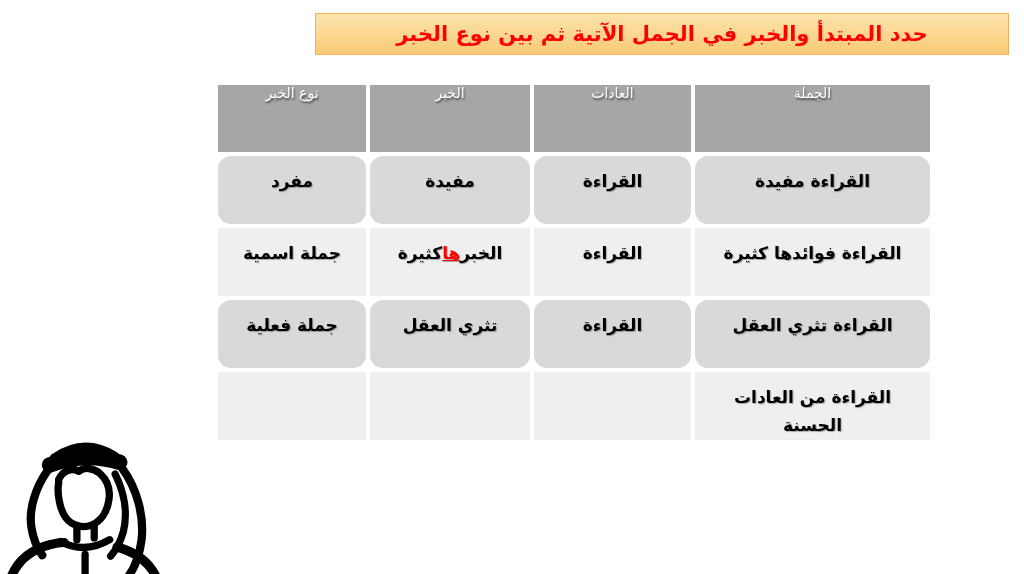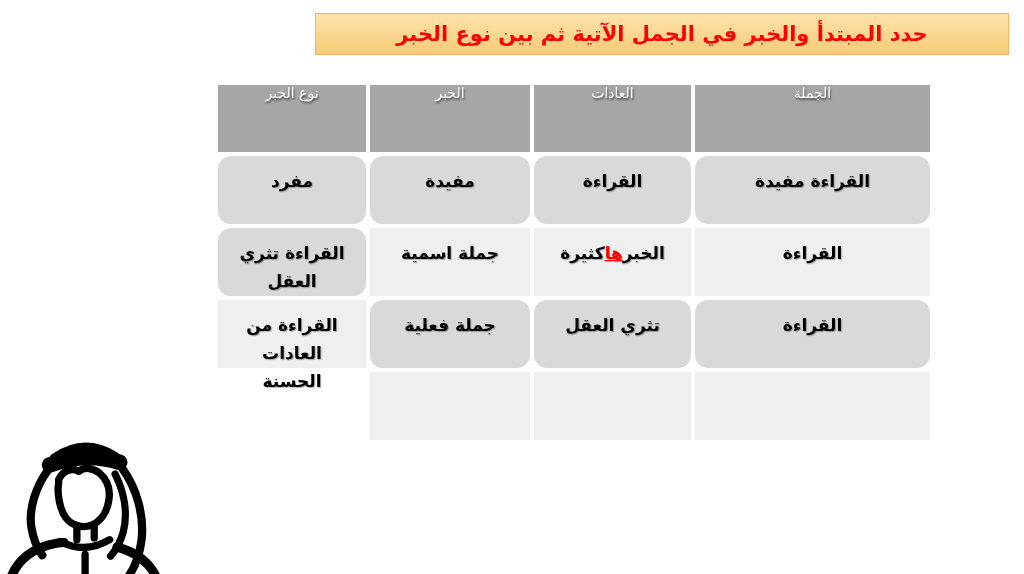--- a/index.html
+++ b/index.html
@@ -83,20 +83,21 @@
   <div class="cell head">الجملة</div>
   <div class="cell head">العادات</div>
   <div class="cell head">الخبر</div>
   <div class="cell head">نوع الخبر</div>
 
   <div class="cell data row-odd">القراءة مفيدة</div>
   <div class="cell data row-odd">القراءة</div>
   <div class="cell data row-odd">مفيدة</div>
   <div class="cell data row-odd">مفرد</div>
 
+  <div class="cell data row-even">القراءة فوائدها كثيرة</div>
   <div class="cell data row-even">القراءة</div>
   <div class="cell data row-even">
       <span>الخبر</span>
       <span class="hl">ها</span>
       <span> كثيرة</span>
     </div>
   <div class="cell data row-even">جملة اسمية</div>
 
   <div class="cell data row-odd">القراءة تثري العقل</div>
   <div class="cell data row-odd">القراءة</div>

